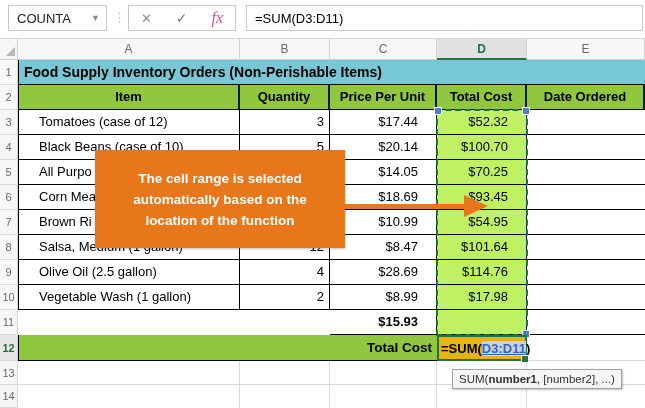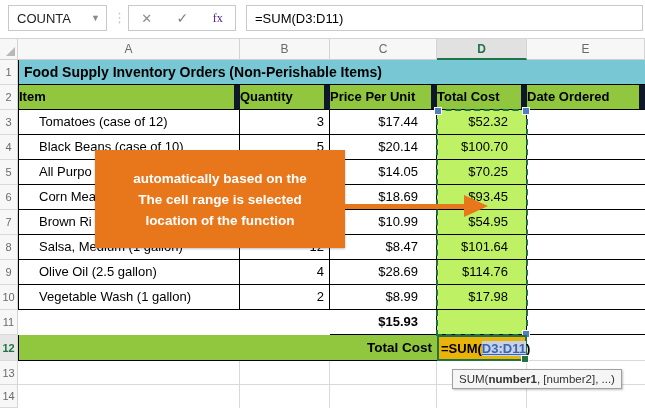--- a/index.html
+++ b/index.html
@@ -11,21 +11,21 @@
   .namebox{position:absolute;left:8px;top:5px;width:99px;height:26px;border:1px solid #c9c9c9;
            display:flex;align-items:center;font-size:13px;color:#222;box-sizing:border-box;}
   .namebox .nbtext{padding-left:8px;flex:1;}
   .nbarrow{color:#8a8a8a;font-size:9px;padding-right:6px;}
   .sepdots{position:absolute;left:113px;top:7px;width:12px;height:24px;color:#bdbdbd;
            font-size:13px;line-height:22px;text-align:center;}
   .fbtns{position:absolute;left:128px;top:5px;width:108px;height:26px;border:1px solid #c9c9c9;
          display:flex;align-items:center;justify-content:space-around;box-sizing:border-box;}
   .fb-x{color:#8a8a8a;font-size:13px;}
   .fb-check{color:#7d7d7d;font-size:14px;}
-  .fb-fx{color:#4c1d95;font-size:12px;font-family:"Liberation Serif",serif;}
+  .fb-fx{color:#ec4899;font-size:16px;font-style:italic;font-family:"Liberation Serif",serif;}
   .formulabar{position:absolute;left:246px;top:5px;width:397px;height:26px;border:1px solid #c9c9c9;
               display:flex;align-items:center;font-size:13px;color:#000;padding-left:8px;box-sizing:border-box;}
 
   
   .colhdr{position:absolute;top:38px;height:22px;background:#f7f7f7;border-top:1px solid #d4d4d4;
           border-right:1px solid #d4d4d4;border-bottom:1px solid #cfcfcf;box-sizing:border-box;
           font-size:12px;color:#6a6a6a;text-align:center;line-height:20px;}
   .colhdr.selcol{background:#e1e1e1;color:#1F7346;font-weight:bold;border-bottom:2px solid #1F7346;}
   .corner{position:absolute;left:0;top:38px;width:18px;height:22px;background:#f7f7f7;
           border-top:1px solid #d4d4d4;border-right:1px solid #d4d4d4;border-bottom:1px solid #cfcfcf;box-sizing:border-box;}
@@ -58,22 +58,22 @@
   .noR{border-right:none;}
   .item{padding-left:20px;}
   .qty{text-align:right;padding-right:5px;}
   .num{text-align:right;padding-right:18px;}
   .totalfill{background:#bef264;}
   .bold{font-weight:bold;}
 
   .titlerow{position:absolute;left:18px;top:60px;width:627px;height:25px;background:#77C7D4;
             border-left:1px solid #000;border-bottom:1px solid #000;box-sizing:border-box;
             font-weight:bold;font-size:14px;line-height:24px;padding-left:5px;white-space:nowrap;overflow:hidden;}
-  .hdrcell{top:85px;height:25px;background:#90C73E;font-weight:bold;text-align:left;
-           border-right:6px solid #0f172a;border-bottom:1px solid #000;box-sizing:border-box;}
+  .hdrcell{top:85px;height:25px;background:#90C73E;font-weight:bold;text-align:center;
+           border-right:2px solid #0f172a;border-bottom:1px solid #000;box-sizing:border-box;}
 
   .avgband{position:absolute;left:18px;top:310px;width:312px;height:25px;background:#77C7D4;
            border-left:1px solid #000;border-right:1px solid #000;border-bottom:1px solid #000;
            box-sizing:border-box;font-weight:bold;font-size:13px;line-height:24px;
            text-align:right;padding-right:6px;}
   .totband{position:absolute;left:18px;top:335px;width:419px;height:26px;background:#90C73E;
            border-left:1px solid #000;border-bottom:1px solid #000;box-sizing:border-box;
            font-weight:bold;font-size:13.5px;line-height:25px;text-align:right;padding-right:5px;}
 
   
@@ -227,22 +227,22 @@
   <div class="hline" style="top:384px"></div>
   <div class="hline" style="top:360px;left:529px;width:116px"></div>
 
   <div class="sel">
     <span class="handle h-tl"></span>
     <span class="handle h-tr"></span>
     <span class="handle h-br"></span>
   </div>
 
   <div class="callout">
+    <div>The cell range is selected</div>
     <div>automatically based on the</div>
-    <div>The cell range is selected</div>
     <div>location of the function</div>
   </div>
   <div class="arrowshaft"></div>
   <div class="arrowhead"></div>
 
   <div class="screentip">
     <span>SUM(</span>
       <b>number1</b>
       <span>, [number2], ...)</span>
   </div>

